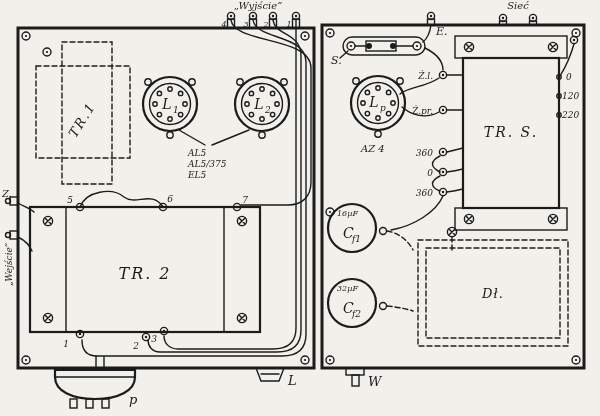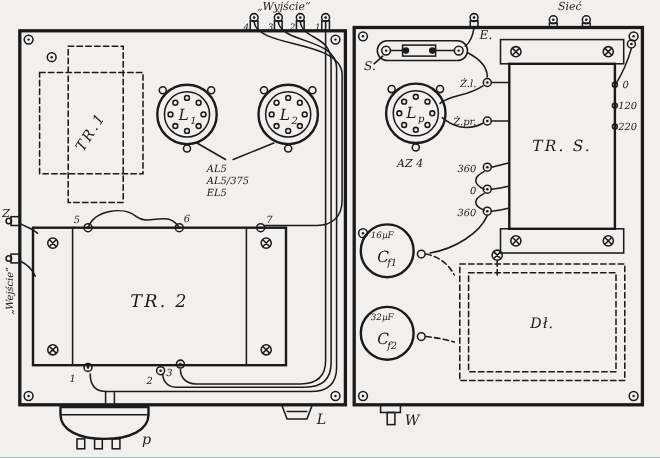--- a/index.html
+++ b/index.html
@@ -1,16 +1,16 @@
 <!DOCTYPE html>
 <html><head>
 <meta charset="utf-8">
 <style>
   html,body{margin:0;padding:0;background:#cfcdc7;}
-  .stage{width:600px;height:416px;background:#0f766e;position:relative;margin:0 auto;overflow:hidden;}
+  .stage{width:600px;height:416px;background:#3b82f6;position:relative;margin:0 auto;overflow:hidden;}
   svg{display:block;}
   svg text{fill:#1b1b1b;stroke:none;font-family:"DejaVu Serif",serif;font-style:italic;}
   .ln{fill:none;stroke:#1b1b1b;stroke-width:1.4;stroke-linecap:round;}
   .w2{stroke-width:2.2;}
   .w3{stroke-width:3;}
   .dash{stroke-dasharray:5 3;}
   .fillink{fill:#1b1b1b;stroke:none;}
   .t8{font-size:8px}.t9{font-size:9px}.t10{font-size:10px}.t11{font-size:11px}
   .t13{font-size:13px}.t14{font-size:14px}.t16{font-size:16px}
   .mid{text-anchor:middle}.end{text-anchor:end}

